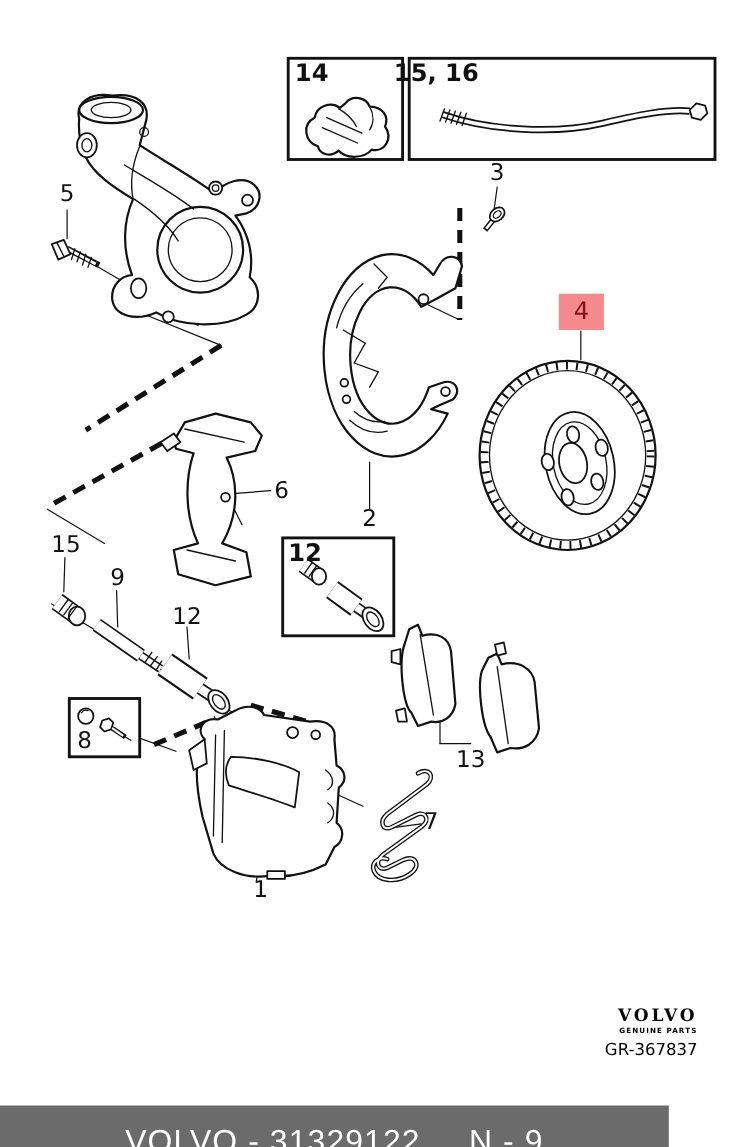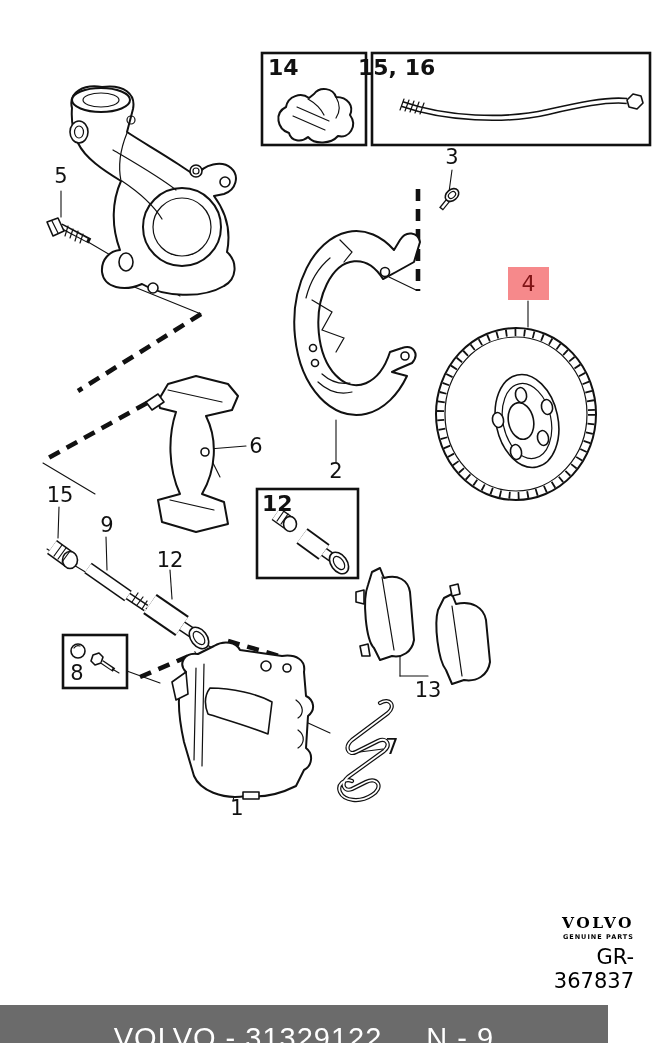--- a/index.html
+++ b/index.html
@@ -15,21 +15,21 @@
   .boxr{fill:#ffffff;stroke:#111;stroke-width:2.6;}
   
   .callout{position:absolute;font-size:21px;line-height:1;color:#111;transform:translateX(-50%);white-space:nowrap;}
   .boxnum{position:absolute;font-size:22px;line-height:1;color:#111;white-space:nowrap;font-weight:bold;}
   .badge{position:absolute;left:508px;top:267px;width:41px;height:33px;background:#f6898b;color:#7f1416;
          display:flex;align-items:center;justify-content:center;font-size:22px;}
   
   .logo-block{position:absolute;left:524px;top:913px;width:110px;text-align:right;color:#000;}
   .wordmark{font-family:"DejaVu Serif",serif;font-weight:bold;font-size:15.5px;letter-spacing:2.5px;}
   .tagline{font-size:6.5px;font-weight:bold;letter-spacing:1px;margin-top:1px;}
-  .docref{font-size:21px;margin-top:4px;}
+  .docref{font-size:15px;margin-top:4px;}
   
   .footer{position:absolute;left:0;top:977px;width:608px;height:66px;background:#6b6b6b;color:#ffffff;
           display:flex;align-items:center;justify-content:center;gap:44px;
           font-family:"Liberation Sans",sans-serif;font-size:29px;letter-spacing:1px;margin-top:28px;}
 </style>
 </head>
 <body>
 
 <div class="stage">
 

